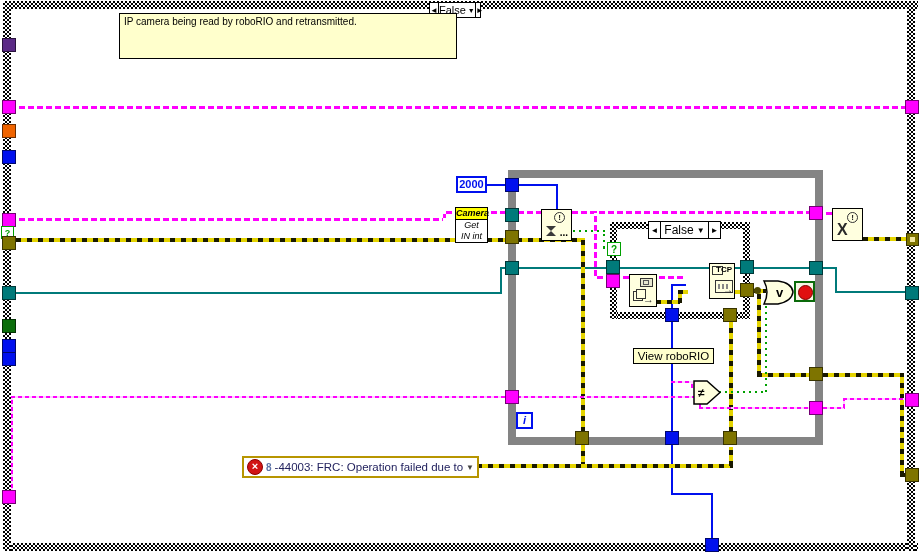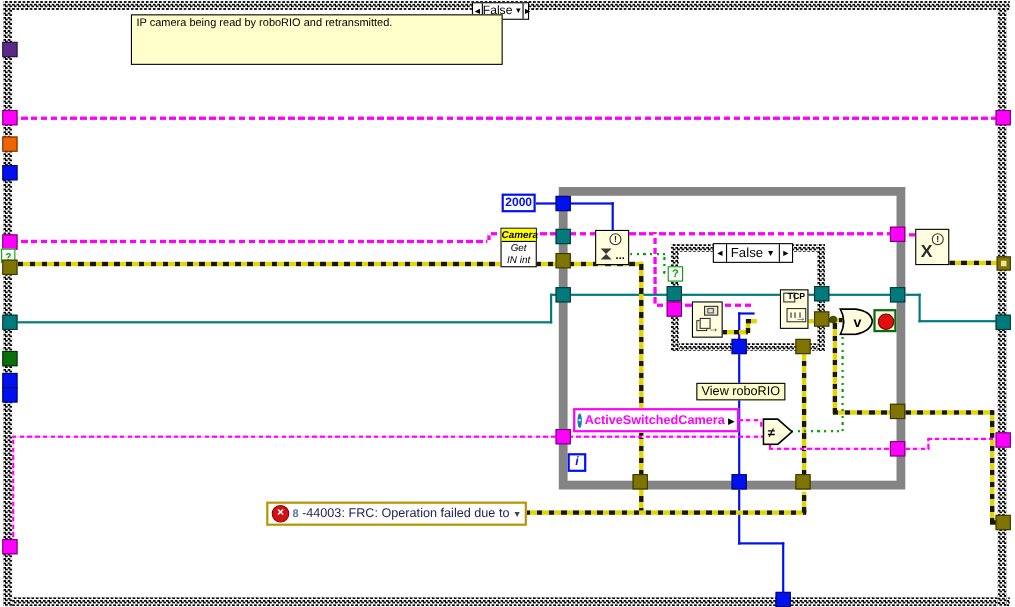--- a/index.html
+++ b/index.html
@@ -248,25 +248,20 @@
     <div class="dot" style="left:2px;top:2px;width:13px;height:13px;background:#e01010;border:1px solid #7a0000;"></div>
   </div>
 
   <svg class="abs" style="left:693px;top:380px;" width="28" height="25" viewBox="0 0 28 25">
     <path d="M1,1 L14,1 L27,12.5 L14,24 L1,24 Z" fill="#ffffdf" stroke="#000" stroke-width="1.5"></path>
     <text x="5" y="17" font-size="12" font-weight="bold" font-family="Liberation Sans, sans-serif">≠</text>
   </svg>
 
   <div class="lbl" style="left:633px;top:348px;width:81px;height:16px;font-size:11.5px;line-height:14px;text-align:center;">View roboRIO</div>
 
-  <div class="abs" style="left:521px;top:371px;width:151px;height:22px;background:#fff;border:2px solid #ff00ff;box-sizing:border-box;display:flex;align-items:center;padding:0 2px;gap:3px;">
-    <span class="globe"></span>
-    <span style="color:#ff00ff;font-size:11.5px;font-weight:bold;white-space:nowrap;">ActiveSwitchedCamera</span>
-    <span style="font-size:8px;color:#000;">▶</span>
-  </div>
 
   <div class="abs" style="left:516px;top:412px;width:17px;height:17px;background:#fff;border:2px solid #0010ee;box-sizing:border-box;color:#0010ee;font-weight:bold;font-style:italic;font-size:11px;text-align:center;line-height:13px;">i</div>
 
   <div class="node" style="left:832px;top:208px;width:31px;height:33px;">
     <div class="bang" style="position:absolute;right:4px;top:3px;">!</div>
     <div style="position:absolute;left:4px;bottom:1px;font-size:16px;font-weight:bold;color:#2a2a2a;">X</div>
   </div>
 
   <div class="abs" style="left:242px;top:456px;width:237px;height:22px;background:#fff;border:2px solid #b79500;box-sizing:border-box;display:flex;align-items:center;padding:0 3px;gap:3px;">
     <span class="dot" style="position:relative;width:14px;height:14px;background:#d11313;border:1px solid #8d0000;color:#fff;font-size:11px;font-weight:bold;text-align:center;line-height:13px;flex:none;">×</span>

